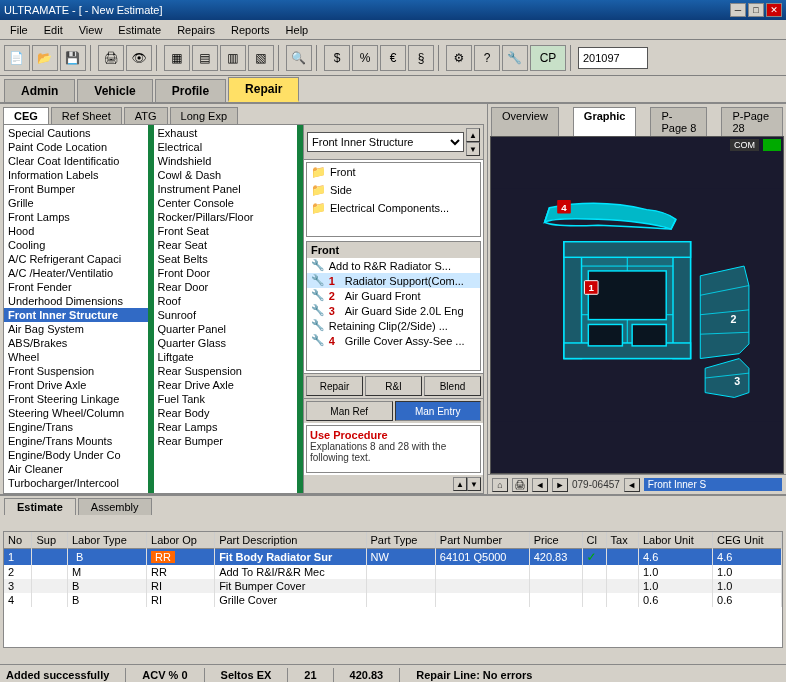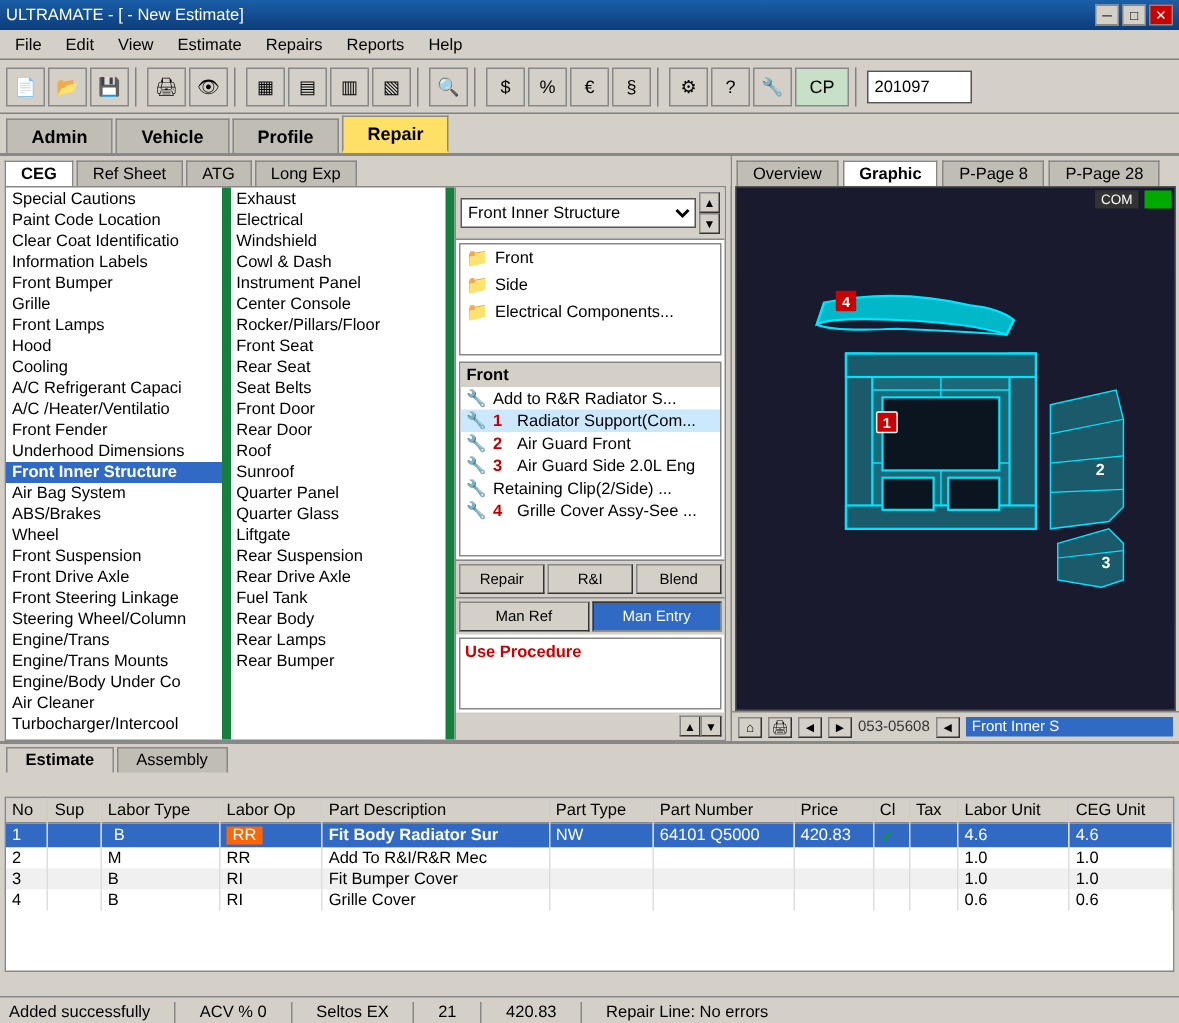--- a/index.html
+++ b/index.html
@@ -246,21 +246,21 @@
     #right-panel {
       flex: 1;
       display: flex;
       flex-direction: column;
     }
 
     #graphic-tabs {
       display: flex;
       padding: 3px 3px 0;
       background: #d4d0c8;
-      gap: 3px;
+      gap: 14px;
     }
     .graphic-tab {
       padding: 2px 10px;
       background: #c0bdb5;
       border: 1px solid #888;
       border-bottom: none;
       cursor: pointer;
       font-size: 11px;
     }
     .graphic-tab.active {
@@ -396,21 +396,21 @@
     #statusbar {
       background: #d4d0c8;
       height: 20px;
       display: flex;
       align-items: center;
       padding: 0 6px;
       gap: 16px;
       border-top: 1px solid #888;
       font-size: 11px;
     }
-    .status-item { white-space: nowrap; }
+    .status-item { white-space: nowrap; font-weight: bold; }
     .status-sep { border-left: 1px solid #888; height: 14px; }
 
     
     ::-webkit-scrollbar { width: 12px; height: 12px; }
     ::-webkit-scrollbar-track { background: #d4d0c8; }
     ::-webkit-scrollbar-thumb { background: #888; border: 1px solid #555; }
     .sb-btn {
       width: 14px; height: 14px;
       background: #d4d0c8;
       border: 1px outset #888;
@@ -607,20 +607,21 @@
           <button class="act-btn">R&amp;I</button>
           <button class="act-btn">Blend</button>
         </div>
         <div class="action-btns">
           <button class="act-btn">Man Ref</button>
           <button class="act-btn active">Man Entry</button>
         </div>
 
         <div class="use-proc-area">
           <div class="use-proc-title">Use Procedure</div>
+          <div style="font-size:10px;">Explanations 8 and 28 with the following text.</div>
         </div>
 
         <div style="display:flex; justify-content:flex-end; padding:2px; background:#d4d0c8;">
           <div class="sb-btn">▲</div>
           <div class="sb-btn">▼</div>
         </div>
       </div>
     </div>
   </div>
 
@@ -688,21 +689,21 @@
         </g>
         <text x="250" y="202" fill="white" font-size="11" font-weight="bold">3</text>
       </svg>
     </div>
 
     <div class="graphic-footer">
       <div class="graphic-nav-btn">⌂</div>
       <div class="graphic-nav-btn">🖨</div>
       <div class="graphic-nav-btn">◄</div>
       <div class="graphic-nav-btn">►</div>
-      <span class="part-code">053-05608</span>
+      <span class="part-code">079-06457</span>
       <div class="graphic-nav-btn">◄</div>
       <div class="graphic-title-bar">Front Inner S</div>
     </div>
   </div>
 </div>
 
 <div id="estimate-section">
   <div id="estimate-tabs">
     <div class="est-tab active">Estimate</div>
     <div class="est-tab">Assembly</div>

